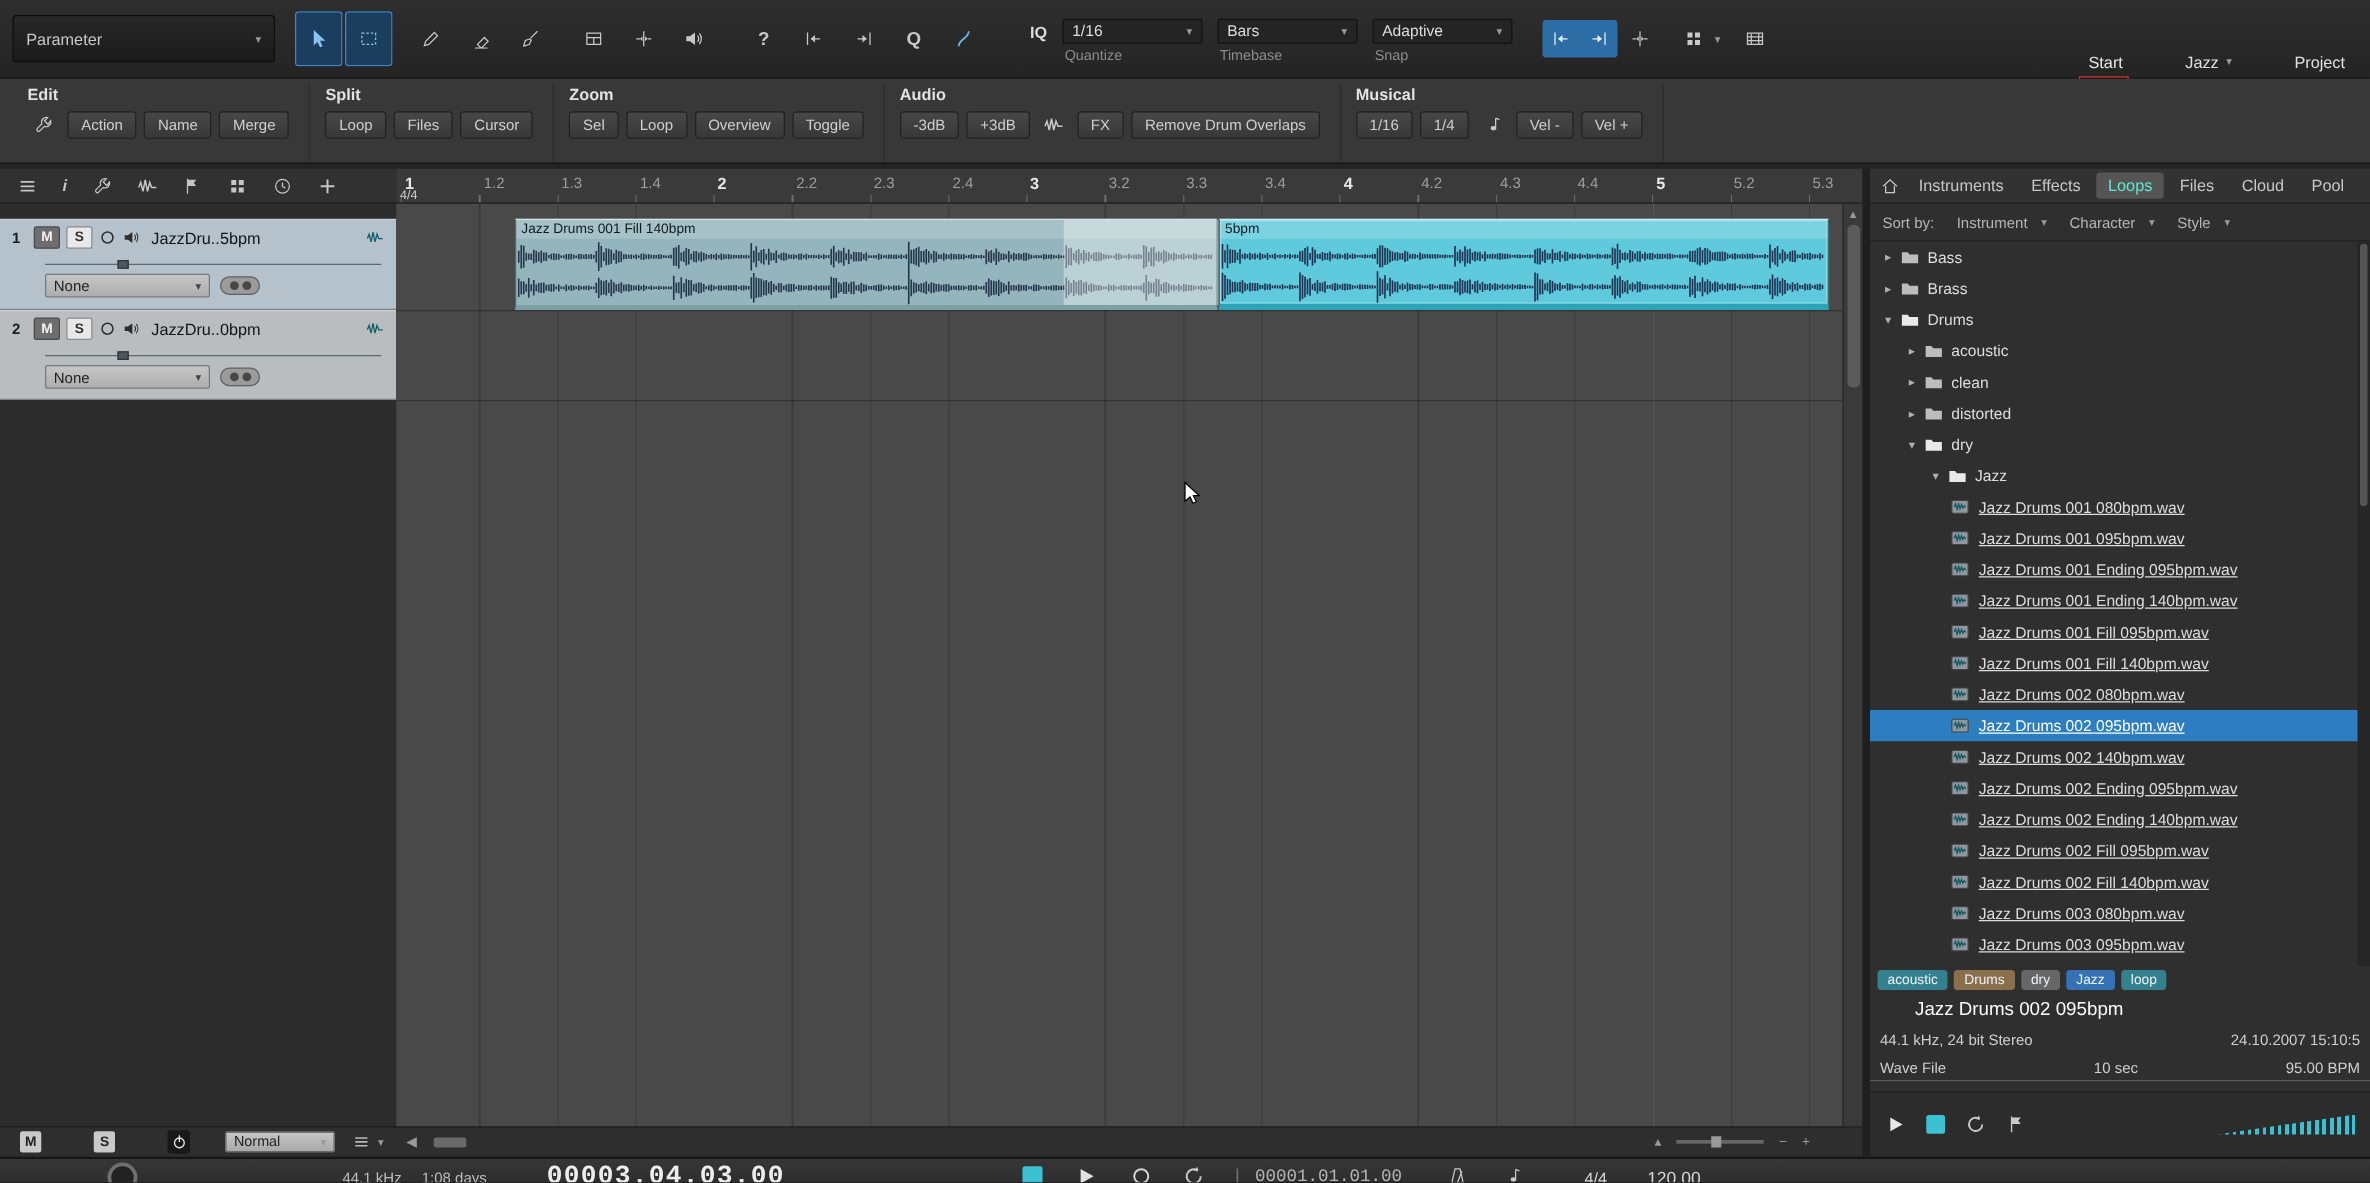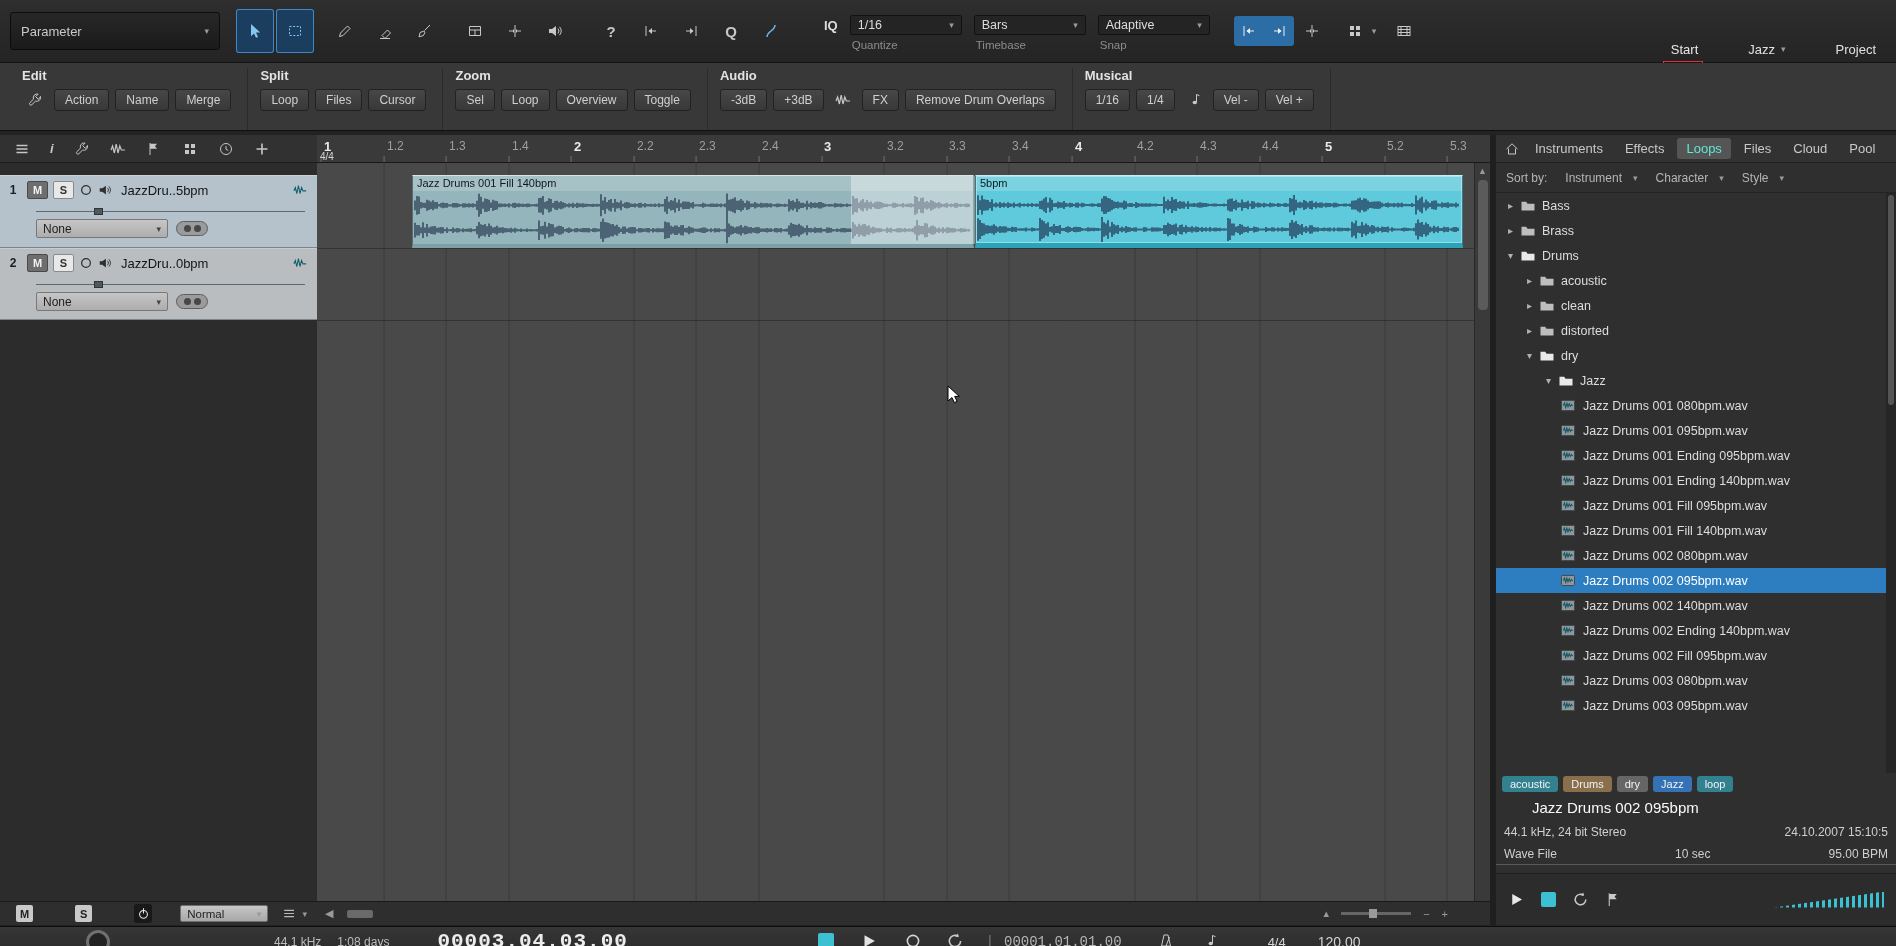--- a/index.html
+++ b/index.html
@@ -133,21 +133,21 @@
   .btab{padding:3px 9px;border-radius:3px;}
   .btab.act{background:#555;color:#5eead4;}
   .bsort{height:30px;display:flex;align-items:center;gap:18px;padding:0 10px;color:#b5b5b5;
         font-size:12px;border-bottom:1px solid #232323;}
   .sortdd{display:flex;gap:5px;align-items:center;}
   .blist{position:relative;height:580px;overflow:hidden;font-size:12.5px;color:#ddd;}
   .trow{height:25px;display:flex;align-items:center;}
   .tri{width:13px;color:#b0b0b0;font-size:10px;text-align:center;margin-right:3px;}
   .fold{width:16px;height:13px;color:#bdbdbd;margin-right:6px;}
   .trow.open .fold{color:#e9e9e9;}
-  .frow{height:25px;display:flex;align-items:center;gap:7px;padding-left:64px;}
+  .frow{height:25px;display:flex;align-items:center;gap:7px;padding-left:64px;text-decoration:underline;}
   .frow.sel{background:#2d7dc1;color:#fff;}
   .wavic{width:16px;height:13px;flex:0 0 16px;}
   .bscroll{position:absolute;right:0;top:0;bottom:0;width:10px;background:#262626;}
   .bthumb{position:absolute;top:2px;left:2px;width:6px;height:210px;background:#555;border-radius:3px;}
   .btags{height:22px;display:flex;align-items:center;gap:5px;padding:0 6px;}
   .chip{font-size:11px;line-height:16px;padding:0 8px;border-radius:3px;color:#eef4f6;}
   .c0{background:#33808f;} .c1{background:#8a6f4d;} .c2{background:#666;} .c3{background:#3472b5;} .c4{background:#33808f;}
   .btitle{height:26px;line-height:26px;padding:0 8px;font-size:15px;color:#fafafa;white-space:nowrap;overflow:hidden;margin-left:28px;}
   .binfo{display:flex;justify-content:space-between;padding:0 8px;height:22px;align-items:center;
         font-size:12px;color:#cfcfcf;white-space:nowrap;overflow:hidden;}
@@ -791,27 +791,39 @@
       <div class="frow">
           <svg class="wavic">
             <use href="#i-wavfile"></use>
           </svg>
           <span>Jazz Drums 002 140bpm.wav</span>
         </div>
       <div class="frow">
           <svg class="wavic">
             <use href="#i-wavfile"></use>
           </svg>
+          <span>Jazz Drums 002 Ending 095bpm.wav</span>
+        </div>
+      <div class="frow">
+          <svg class="wavic">
+            <use href="#i-wavfile"></use>
+          </svg>
           <span>Jazz Drums 002 Ending 140bpm.wav</span>
         </div>
       <div class="frow">
           <svg class="wavic">
             <use href="#i-wavfile"></use>
           </svg>
           <span>Jazz Drums 002 Fill 095bpm.wav</span>
+        </div>
+      <div class="frow">
+          <svg class="wavic">
+            <use href="#i-wavfile"></use>
+          </svg>
+          <span>Jazz Drums 002 Fill 140bpm.wav</span>
         </div>
       <div class="frow">
           <svg class="wavic">
             <use href="#i-wavfile"></use>
           </svg>
           <span>Jazz Drums 003 080bpm.wav</span>
         </div>
       <div class="frow">
           <svg class="wavic">
             <use href="#i-wavfile"></use>

